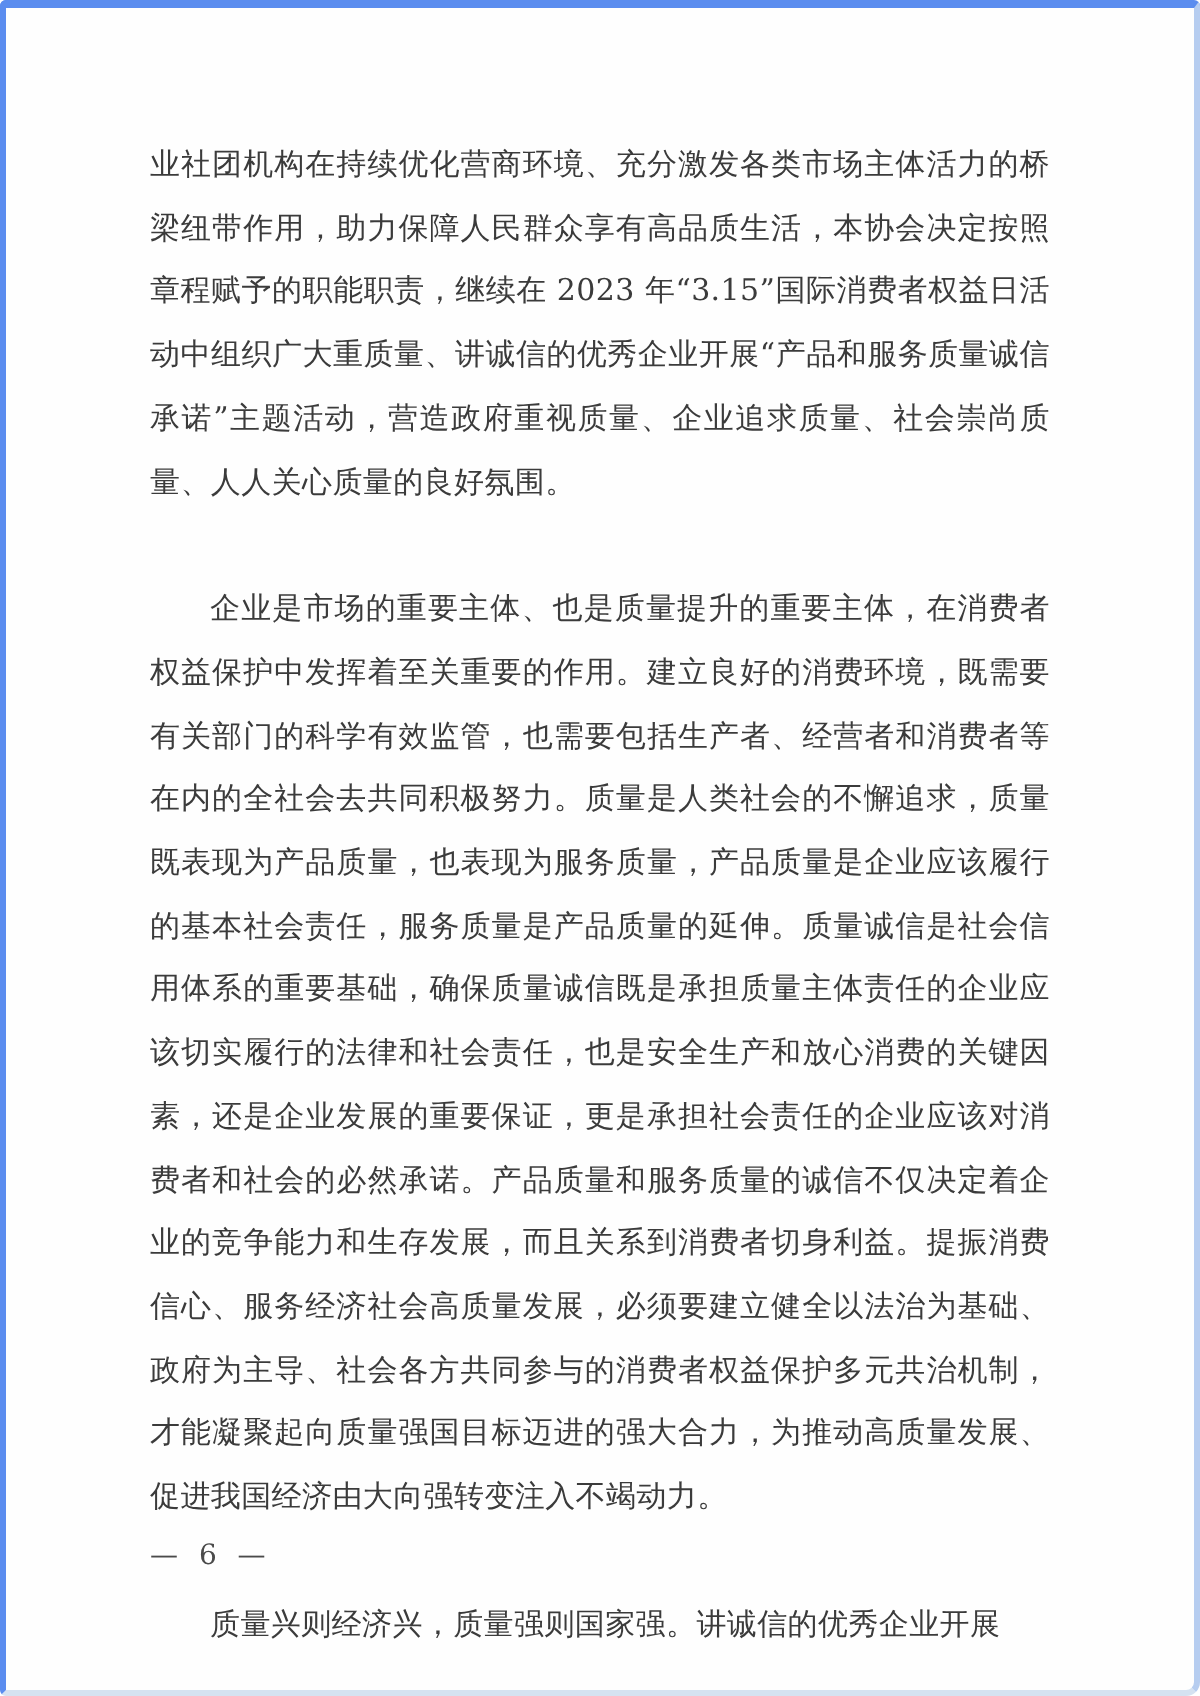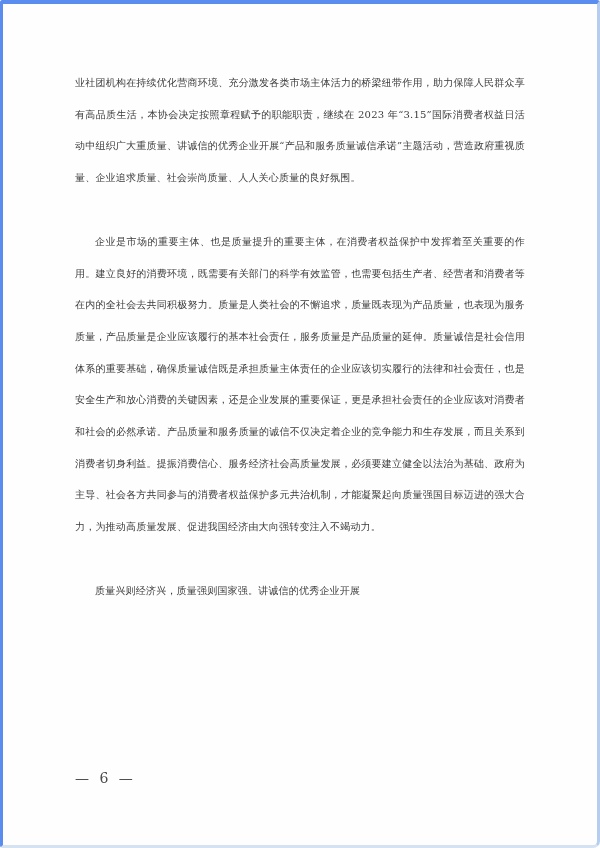--- a/index.html
+++ b/index.html
@@ -29,21 +29,21 @@
     border-radius: 3px 3px 7px 3px;
     overflow: hidden;
   }
   .content {
     position: absolute;
     left: 72px;   
     top: 63px;    
     width: 450px;
   }
   .para {
-    font-size: 10px;
+    font-size: 15px;
     line-height: 31.7px;
     letter-spacing: 0.2px;
     color: var(--text);
     text-align: justify;
     text-justify: inter-ideograph;
     word-break: break-all;
   }
   .para.indent { text-indent: 2em; margin-top: 32px; }
   .page-number {
     position: absolute;

